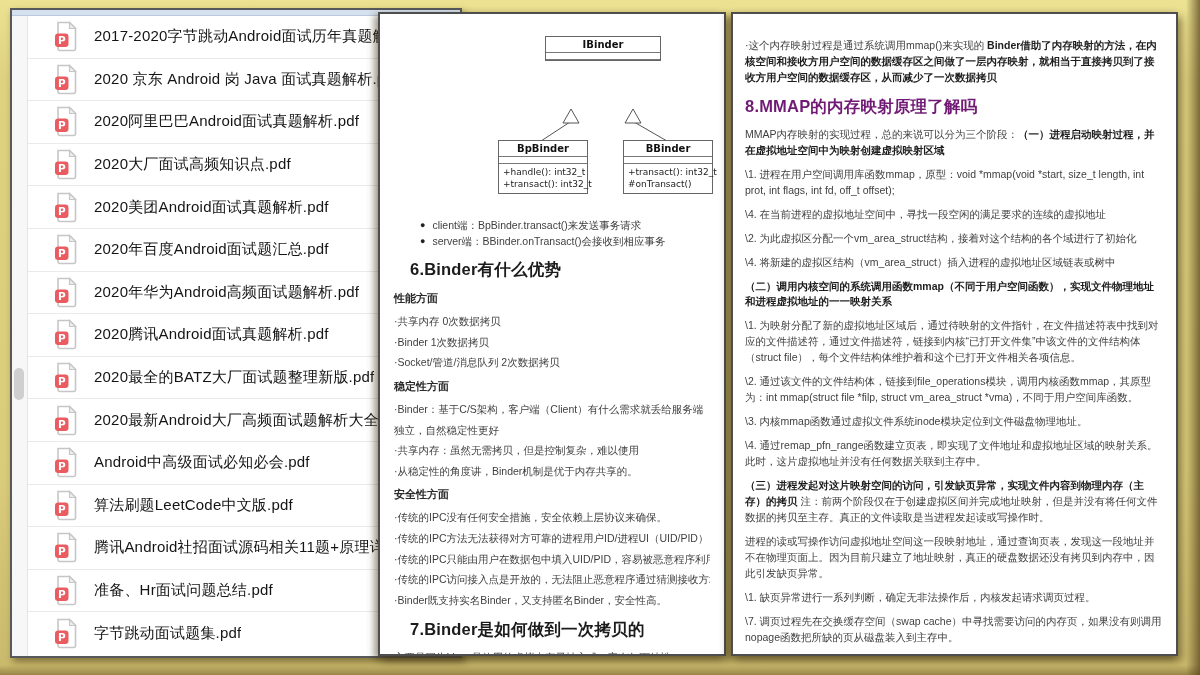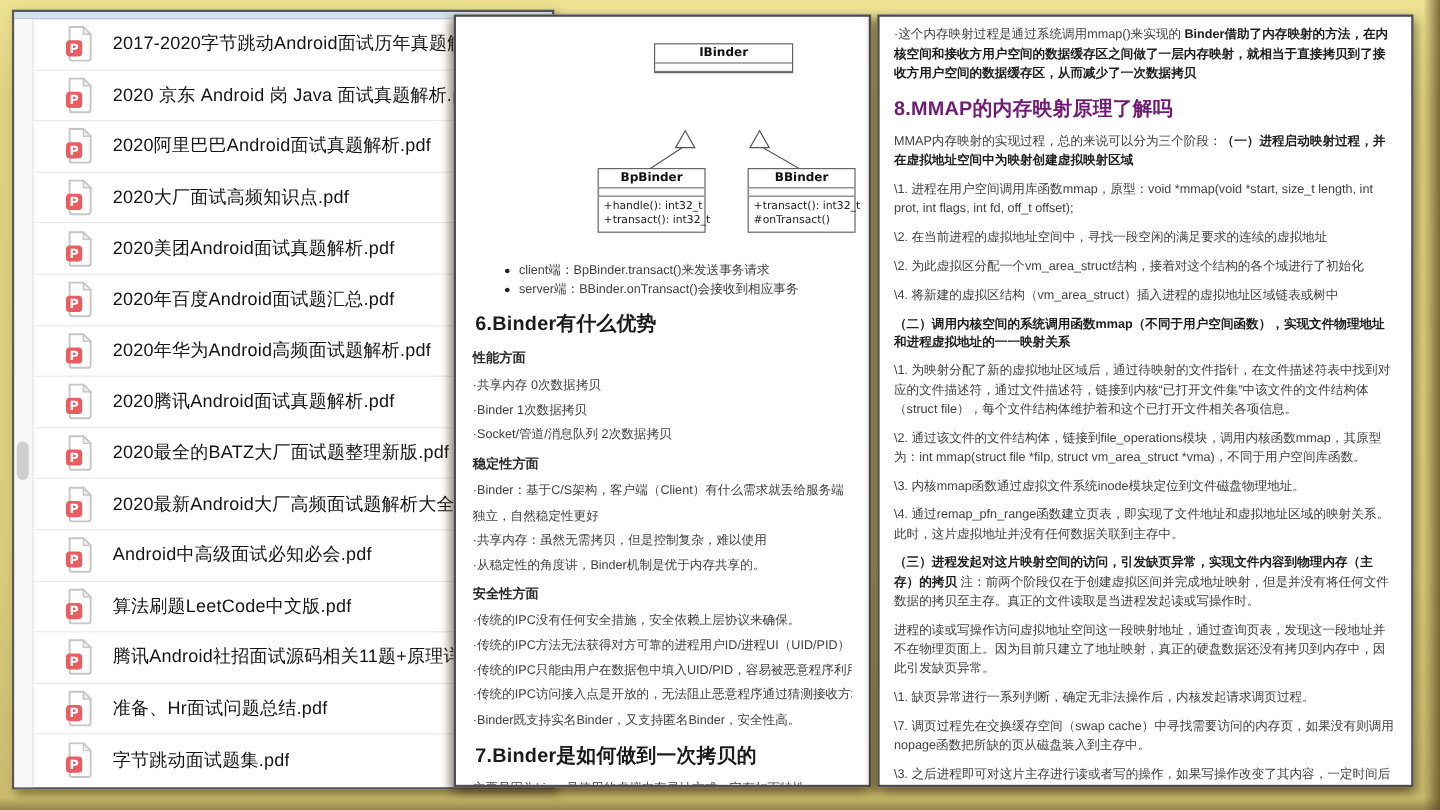--- a/index.html
+++ b/index.html
@@ -22,39 +22,39 @@
   .file-list{position:absolute;left:16px;top:6px;right:0;bottom:2px;display:flex;flex-direction:column;}
   .file-row{flex:1 1 0;display:flex;align-items:center;padding-left:26px;border-bottom:1px solid #eaeaea;min-height:0;}
   .file-row:last-child{border-bottom:none;}
   .pdf-ico{width:25px;height:31px;margin-right:15px;flex:0 0 auto;}
   .file-name{font-size:15px;color:#141414;white-space:nowrap;overflow:hidden;letter-spacing:.2px;}
 
   
   .page-panel{position:absolute;top:12px;background:#fff;border:2px solid #4e4e4e;box-sizing:border-box;overflow:hidden;
     box-shadow:-4px 3px 7px rgba(60,45,15,.45), 4px 5px 8px rgba(60,45,15,.45);}
   .mid-panel{left:378px;width:348px;height:644px;}
-  .right-panel{left:731px;width:447px;height:644px;padding:8px 12px 0 12px;}
+  .right-panel{left:731px;width:447px;height:644px;padding:24px 12px 0 12px;}
 
   
   .diagram{position:relative;height:196px;}
   .uml-box{position:absolute;background:#fff;border:1px solid #666;font-family:"DejaVu Sans",sans-serif;}
   .uml-title{height:15px;line-height:15px;text-align:center;font-size:10px;font-weight:bold;color:#111;border-bottom:1px solid #777;}
   .uml-empty{height:6px;border-bottom:1px solid #777;}
   .uml-methods{padding:3px 4px 3px 4px;}
   .uml-method{font-size:9px;line-height:11.5px;color:#222;white-space:nowrap;}
   .uml-ibinder{left:165px;top:22px;width:114px;}
   .uml-bpbinder{left:118px;top:126px;width:88px;}
   .uml-bbinder{left:243px;top:126px;width:88px;}
   .arrows{position:absolute;left:0;top:0;}
 
   
   .mid-content{padding:8px 14px 0 14px;}
   .m-bullet{display:flex;font-size:10.5px;line-height:14px;color:#3f3f3f;margin:0 0 2px 26px;white-space:nowrap;overflow:hidden;}
   .m-bullet .dot{margin-right:7px;font-size:9px;line-height:14px;color:#222;}
-  .m-h2{font-size:16.5px;font-weight:bold;color:#1b1b1b;margin:11px 2px 10px;letter-spacing:.2px;}
+  .m-h2{font-size:16.5px;font-weight:bold;color:#1b1b1b;margin:11px 16px 10px;letter-spacing:.2px;}
   .m-h4{font-size:11px;font-weight:bold;color:#2a2a2a;margin:9px 0 9px;}
   .m-line{font-size:10.5px;color:#3f3f3f;margin:0 0 7px;line-height:1.3;white-space:nowrap;overflow:hidden;}
 
   
   .r-p{font-size:10.5px;line-height:1.52;color:#3f3f3f;margin:0 0 8px;}
   .r-p b{color:#1d1d1d;}
   .r-h2{font-size:16.5px;font-weight:bold;color:#701a75;margin:10px 0 9px;letter-spacing:.2px;}
 </style>
 </head>
 <body>
@@ -260,21 +260,21 @@
       <div class="m-h2">7.Binder是如何做到一次拷贝的</div>
       <div class="m-line">主要是因为Linux是使用的虚拟内存寻址方式，它有如下特性：</div>
     </div>
 </div>
 
 <div class="page-panel right-panel">
     <div class="r-p"><span>·这个内存映射过程是通过系统调用mmap()来实现的 </span><b>Binder借助了内存映射的方法，在内核空间和接收方用户空间的数据缓存区之间做了一层内存映射，就相当于直接拷贝到了接收方用户空间的数据缓存区，从而减少了一次数据拷贝</b></div>
     <div class="r-h2">8.MMAP的内存映射原理了解吗</div>
     <div class="r-p"><span>MMAP内存映射的实现过程，总的来说可以分为三个阶段：</span><b>（一）进程启动映射过程，并在虚拟地址空间中为映射创建虚拟映射区域</b></div>
     <div class="r-p"><span>\1. 进程在用户空间调用库函数mmap，原型：void *mmap(void *start, size_t length, int prot, int flags, int fd, off_t offset);</span></div>
-    <div class="r-p"><span>\2. 在当前进程的虚拟地址空间中，寻找一段空闲的满足要求的连续的虚拟地址</span></div>
+    <div class="r-p"><span>\4. 在当前进程的虚拟地址空间中，寻找一段空闲的满足要求的连续的虚拟地址</span></div>
     <div class="r-p"><span>\2. 为此虚拟区分配一个vm_area_struct结构，接着对这个结构的各个域进行了初始化</span></div>
     <div class="r-p"><span>\4. 将新建的虚拟区结构（vm_area_struct）插入进程的虚拟地址区域链表或树中</span></div>
     <div class="r-p"><b>（二）调用内核空间的系统调用函数mmap（不同于用户空间函数），实现文件物理地址和进程虚拟地址的一一映射关系</b></div>
     <div class="r-p"><span>\1. 为映射分配了新的虚拟地址区域后，通过待映射的文件指针，在文件描述符表中找到对应的文件描述符，通过文件描述符，链接到内核“已打开文件集”中该文件的文件结构体（struct file），每个文件结构体维护着和这个已打开文件相关各项信息。</span></div>
     <div class="r-p"><span>\2. 通过该文件的文件结构体，链接到file_operations模块，调用内核函数mmap，其原型为：int mmap(struct file *filp, struct vm_area_struct *vma)，不同于用户空间库函数。</span></div>
     <div class="r-p"><span>\3. 内核mmap函数通过虚拟文件系统inode模块定位到文件磁盘物理地址。</span></div>
     <div class="r-p"><span>\4. 通过remap_pfn_range函数建立页表，即实现了文件地址和虚拟地址区域的映射关系。此时，这片虚拟地址并没有任何数据关联到主存中。</span></div>
     <div class="r-p"><b>（三）进程发起对这片映射空间的访问，引发缺页异常，实现文件内容到物理内存（主存）的拷贝 </b><span>注：前两个阶段仅在于创建虚拟区间并完成地址映射，但是并没有将任何文件数据的拷贝至主存。真正的文件读取是当进程发起读或写操作时。</span></div>
     <div class="r-p"><span>进程的读或写操作访问虚拟地址空间这一段映射地址，通过查询页表，发现这一段地址并不在物理页面上。因为目前只建立了地址映射，真正的硬盘数据还没有拷贝到内存中，因此引发缺页异常。</span></div>
     <div class="r-p"><span>\1. 缺页异常进行一系列判断，确定无非法操作后，内核发起请求调页过程。</span></div>

